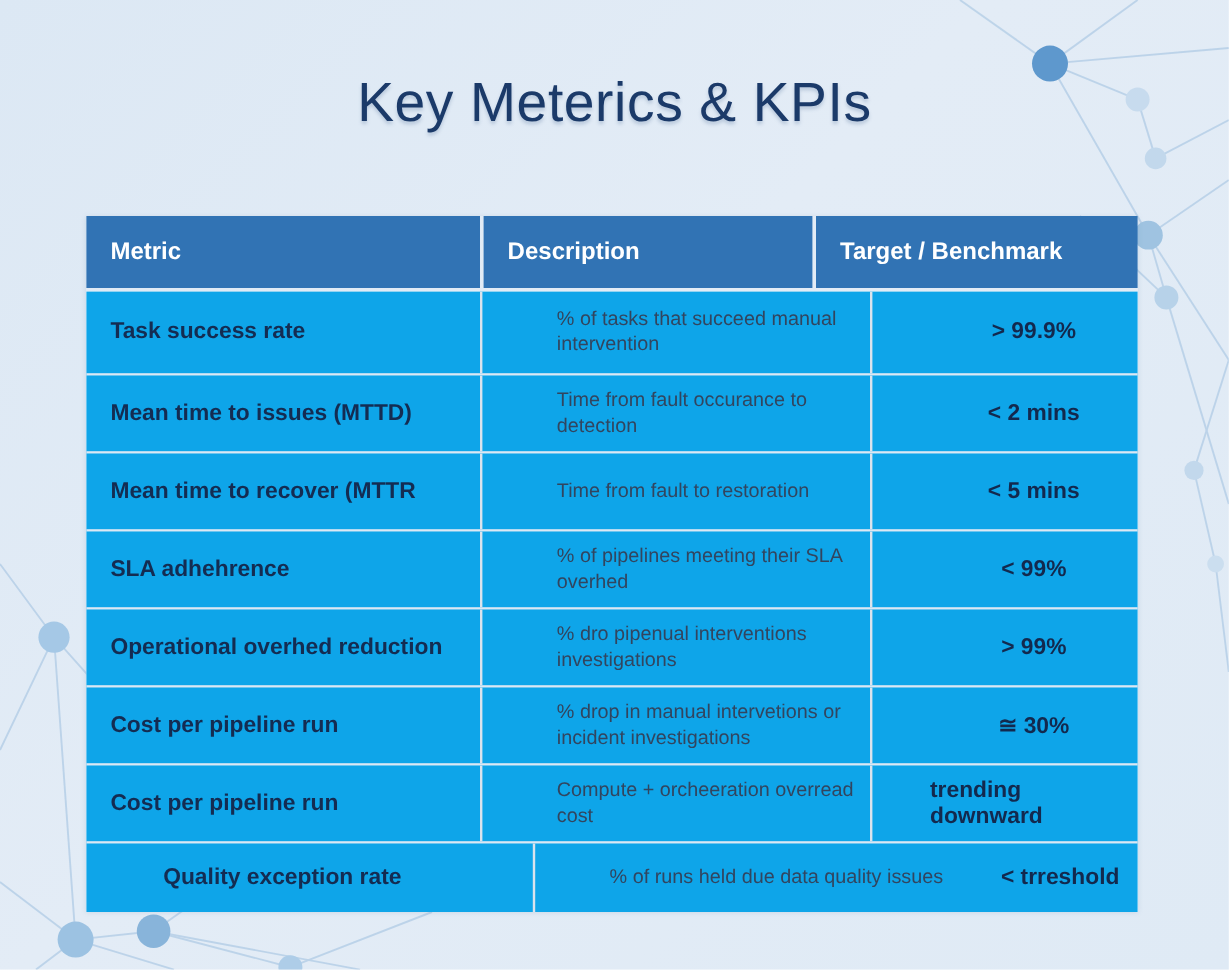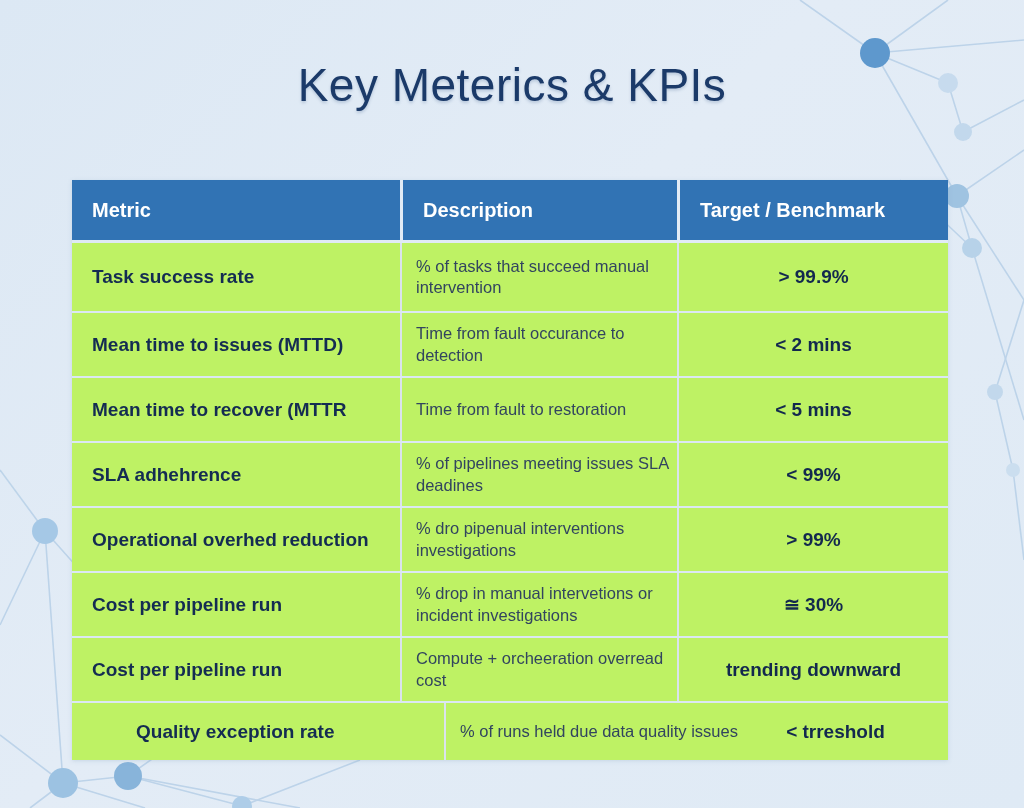--- a/index.html
+++ b/index.html
@@ -21,22 +21,22 @@
   .thead{display:flex;height:60px;}
   .th{
     background:#3173b4;color:#ffffff;font-weight:700;font-size:20px;
     display:flex;align-items:center;padding-left:20px;box-sizing:border-box;
   }
   .th.c1{width:328px;}
   .th.c2{width:274px;margin-left:3px;}
   .th.c3{width:265px;margin-left:3px;flex:1;}
   .tbody{background:#ffffff;margin-top:3px;}
   .tr{
-    display:flex;height:63px;background:#bef264;
-    border-bottom:2px solid #dbe8f4;box-sizing:content-box;
+    display:flex;height:63px;background:#0ea5e9;
+    border-bottom:2px solid #dbe8f4;box-sizing:content-box;gap:48px;
   }
   .tr:last-child{border-bottom:none;}
   .td{display:flex;align-items:center;box-sizing:border-box;}
   .td.c1{width:330px;padding-left:20px;border-right:2px solid #dae3ed;
     font-size:19px;font-weight:700;color:#142c52;}
   .td.c2{width:277px;padding-left:14px;padding-right:6px;border-right:2px solid #dae3ed;
     font-size:16.5px;color:#32455f;line-height:1.28;}
   .td.c3{flex:1;justify-content:center;font-size:19px;font-weight:700;color:#13294e;}
   
   .tr.merged .td.c2{border-right:none;white-space:nowrap;overflow:visible;}
@@ -114,21 +114,21 @@
     </div>
 
     <div class="tr">
       <div class="td c1">Mean time to recover (MTTR</div>
       <div class="td c2">Time from fault to restoration</div>
       <div class="td c3">&lt; 5 mins</div>
     </div>
 
     <div class="tr">
       <div class="td c1">SLA adhehrence</div>
-      <div class="td c2">% of pipelines meeting issues SLA deadines</div>
+      <div class="td c2">% of pipelines meeting their SLA overhed</div>
       <div class="td c3">&lt; 99%</div>
     </div>
 
     <div class="tr">
       <div class="td c1">Operational overhed reduction</div>
       <div class="td c2">% dro pipenual interventions investigations</div>
       <div class="td c3">&gt; 99%</div>
     </div>
 
     <div class="tr">

